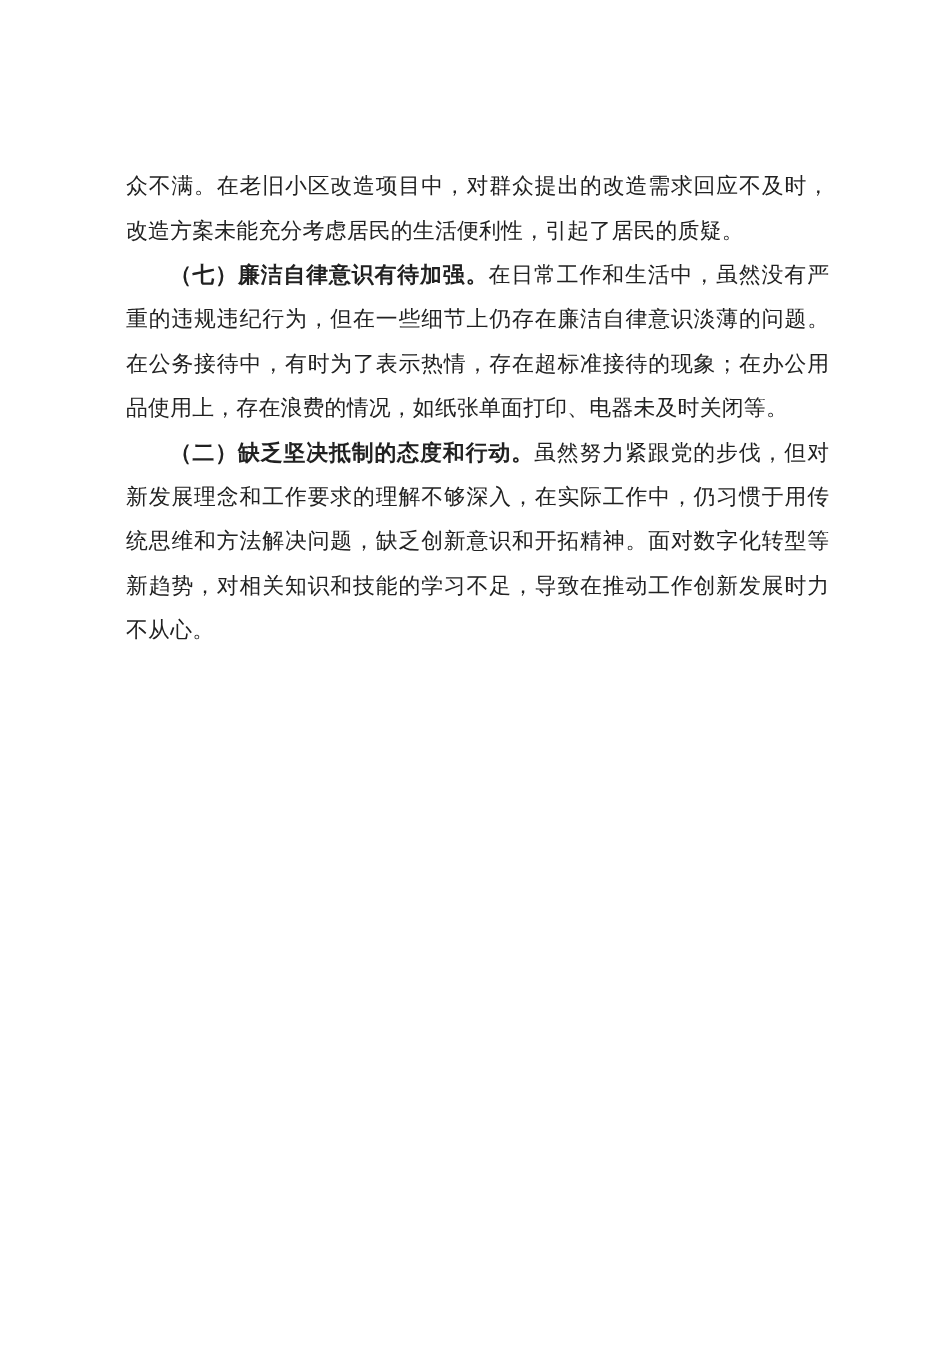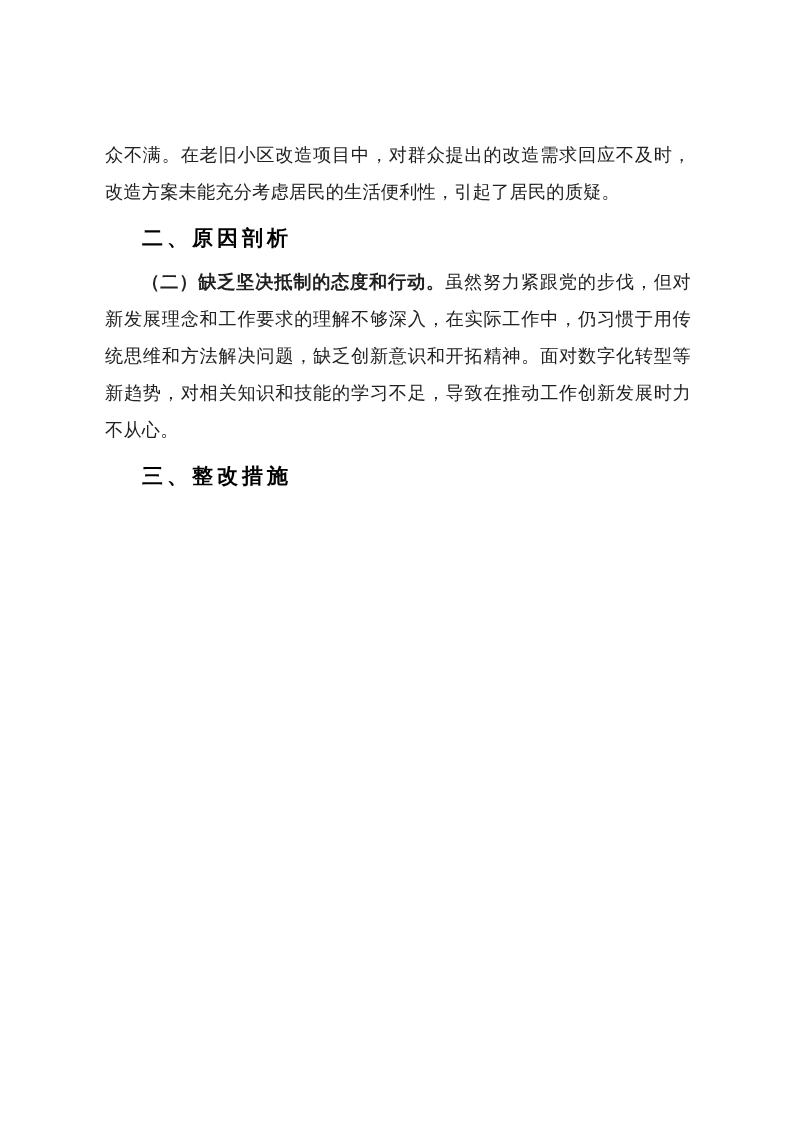--- a/index.html
+++ b/index.html
@@ -67,22 +67,21 @@
   .footer .pagenum {
     color: #1f1f1f;
   }
 </style>
 </head>
 <body>
 
 <div class="sheet">
   <main class="content">
       <p class="para continued"><span>众不满。在老旧小区改造项目中，对群众提出的改造需求回应不及时，改造方案未能充分考虑居民的生活便利性，引起了居民的质疑。</span></p>
-      <h2 class="heading">二、原因剖析</h2>
+      <p class="para"><b class="lead">（七）廉洁自律意识有待加强。</b><span>在日常工作和生活中，虽然没有严重的违规违纪行为，但在一些细节上仍存在廉洁自律意识淡薄的问题。在公务接待中，有时为了表示热情，存在超标准接待的现象；在办公用品使用上，存在浪费的情况，如纸张单面打印、电器未及时关闭等。</span></p>
       <p class="para"><b class="lead">（二）缺乏坚决抵制的态度和行动。</b><span>虽然努力紧跟党的步伐，但对新发展理念和工作要求的理解不够深入，在实际工作中，仍习惯于用传统思维和方法解决问题，缺乏创新意识和开拓精神。面对数字化转型等新趋势，对相关知识和技能的学习不足，导致在推动工作创新发展时力不从心。</span></p>
-      <h2 class="heading">三、整改措施</h2>
     </main>
   <div class="footer">
     <span class="dash">—</span>
     <span class="pagenum">3</span>
     <span class="dash">—</span>
   </div>
 </div>
 
 </body></html>

